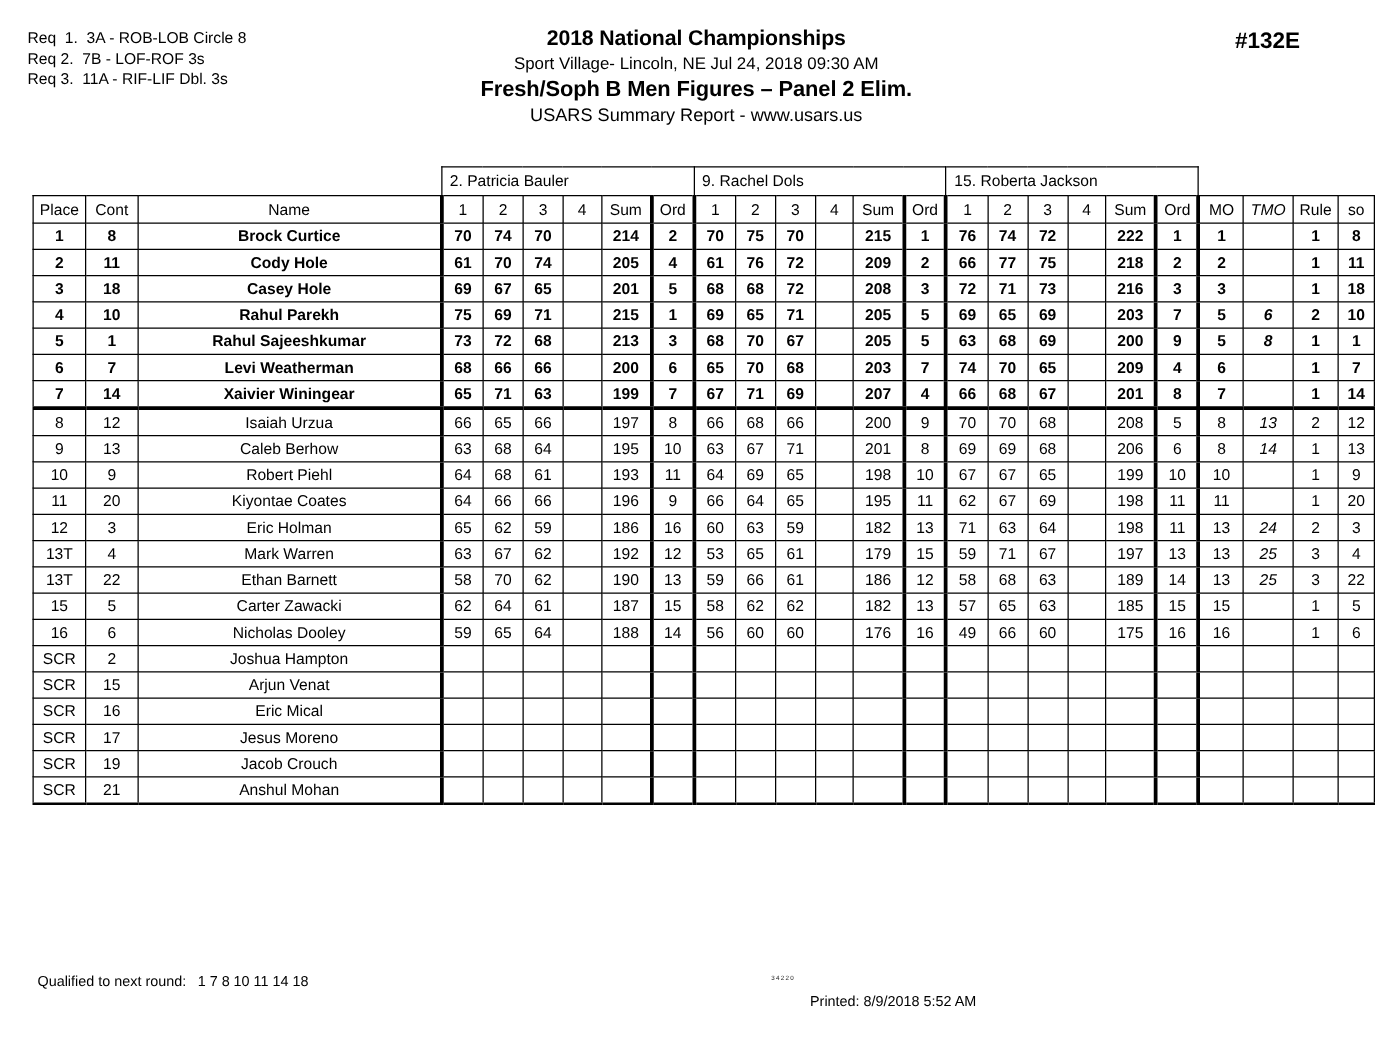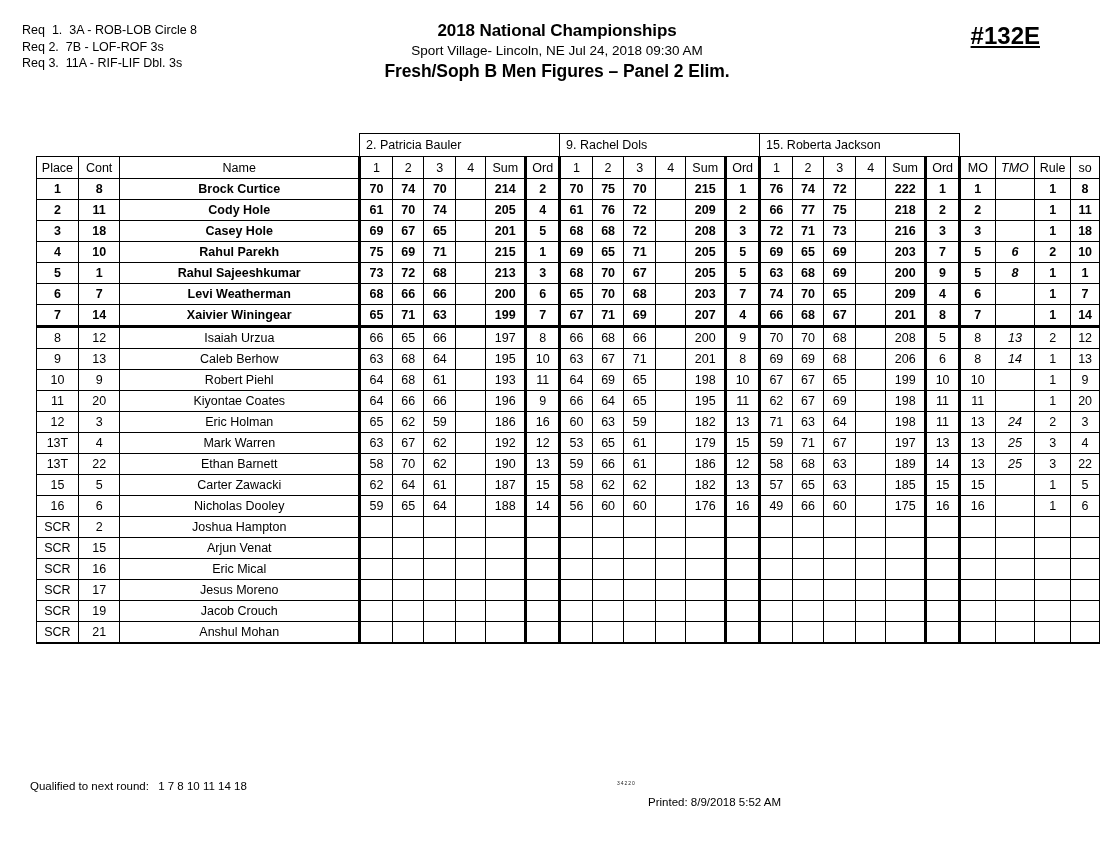--- a/index.html
+++ b/index.html
@@ -16,25 +16,25 @@
   
   .reqs{position:absolute;left:22px;top:22px;font-size:12.5px;line-height:16.5px;}
   .reqline{white-space:pre;}
 
   .titleblock{position:absolute;left:252px;top:20px;width:610px;text-align:center;}
   .t1{font-size:17px;font-weight:bold;letter-spacing:-0.1px;line-height:21px;}
   .t2{font-size:13.5px;line-height:19px;}
   .t3{font-size:17.5px;font-weight:bold;line-height:23px;letter-spacing:-0.1px;}
   .t4{font-size:14.5px;line-height:21px;}
 
-  .eventno{position:absolute;right:60px;top:22px;font-size:24px;font-weight:bold;text-decoration:underline;}
+  .eventno{position:absolute;right:60px;top:22px;font-size:18px;font-weight:bold;}
 
   
   table.grid{
-    position:absolute;left:36px;top:133px;
+    position:absolute;left:26px;top:133px;
     border-collapse:collapse;
     font-size:12.5px;
     table-layout:fixed;
   }
   table.grid td,table.grid th{
     border:1px solid #000;
     padding:0 3px;
     height:20px;
     font-weight:normal;
     text-align:center;
@@ -88,20 +88,21 @@
   <div class="reqs">
     <div class="reqline">Req  1.  3A - ROB-LOB Circle 8</div>
     <div class="reqline">Req 2.  7B - LOF-ROF 3s</div>
     <div class="reqline">Req 3.  11A - RIF-LIF Dbl. 3s</div>
   </div>
 
   <div class="titleblock">
     <div class="t1">2018 National Championships</div>
     <div class="t2">Sport Village- Lincoln, NE  Jul 24, 2018  09:30 AM</div>
     <div class="t3">Fresh/Soph B Men Figures – Panel 2 Elim.</div>
+    <div class="t4">USARS Summary Report - www.usars.us</div>
   </div>
 
   <div class="eventno">#132E</div>
 
   <table class="grid">
     <colgroup>
       <col style="width:36px">
         <col style="width:37px">
         <col style="width:265px">
       <col style="width:28px">

